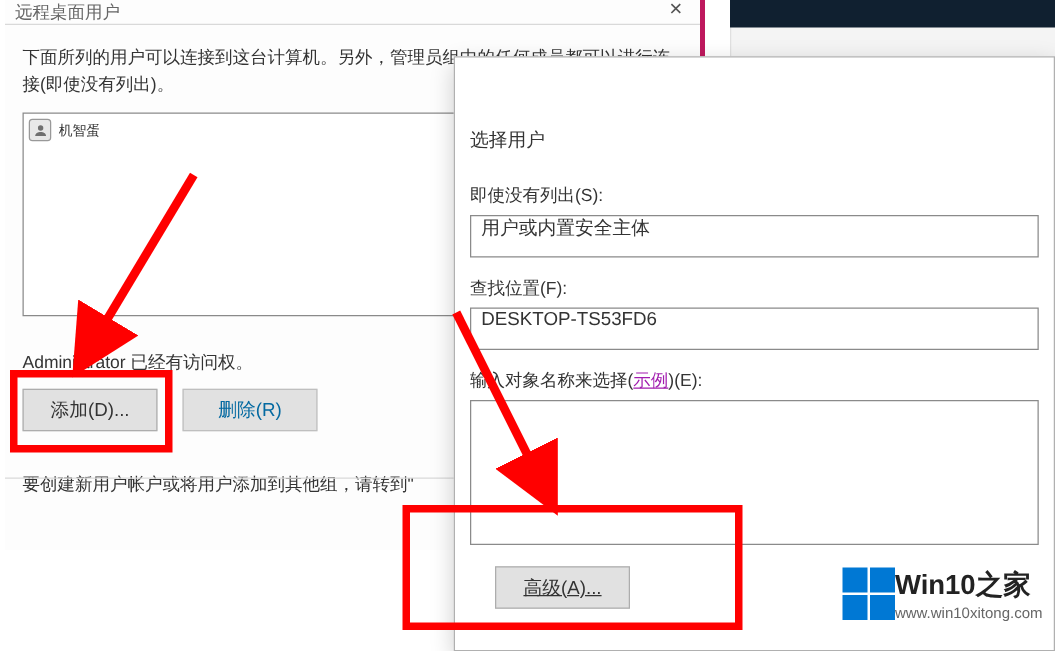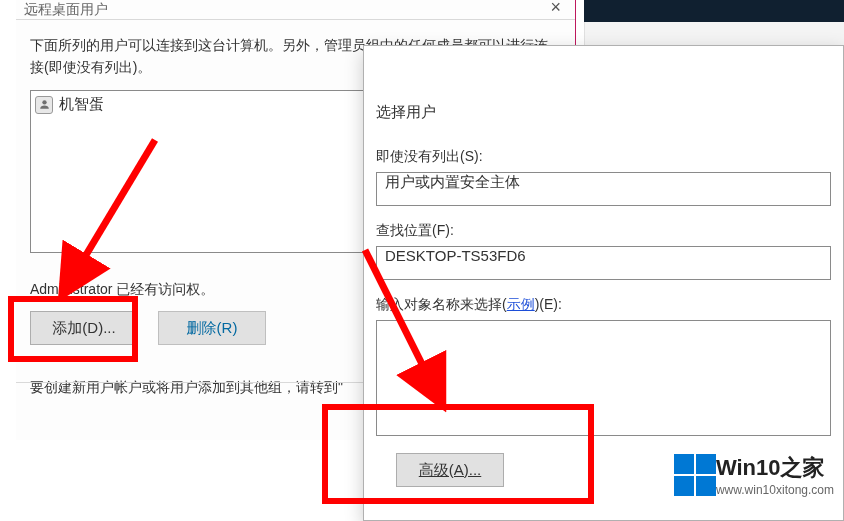--- a/index.html
+++ b/index.html
@@ -11,26 +11,26 @@
     font-size: 14px;
     background: #ffffff;
     position: relative;
     overflow: hidden;
     color: #333333;
   }
 
   
   .dlg-remote {
     position: absolute;
-    left: 16px;
+    left: 4px;
     top: 0;
     width: 560px;
     height: 440px;
     background: #fdfdfd;
-    border-right: 1px solid #be185d;
+    border-right: 4px solid #be185d;
   }
   .remote-titlebar {
     height: 20px;
     border-bottom: 1px solid #d9d9d9;
     display: flex;
     align-items: center;
     padding: 0 8px;
     font-size: 14px;
     color: #666;
     position: relative;
@@ -53,21 +53,21 @@
     border: 1px solid #8a8a8a;
     background: #ffffff;
     height: 163px;
     padding: 4px;
     overflow: auto;
   }
   .user-item {
     display: flex;
     align-items: center;
     gap: 6px;
-    font-size: 15px;
+    font-size: 11px;
   }
   .user-icon {
     width: 18px;
     height: 18px;
     background: #e8e8e8;
     border: 1px solid #999;
     border-radius: 3px;
     display: inline-flex;
     align-items: center;
     justify-content: center;
@@ -154,21 +154,21 @@
   .ro-box {
     border: 1px solid #8a8a8a;
     height: 34px;
     display: flex;
     align-items: flex-start;
     padding: 0 8px;
     background: #fff;
     font-size: 15px;
   }
   .link {
-    color: #1d4ed8;
+    color: #a21caf;
     text-decoration: underline;
     cursor: pointer;
   }
   .obj-textarea {
     border: 1px solid #8a8a8a;
     height: 116px;
     width: 100%;
     resize: none;
     font-family: inherit;
     font-size: 14px;

